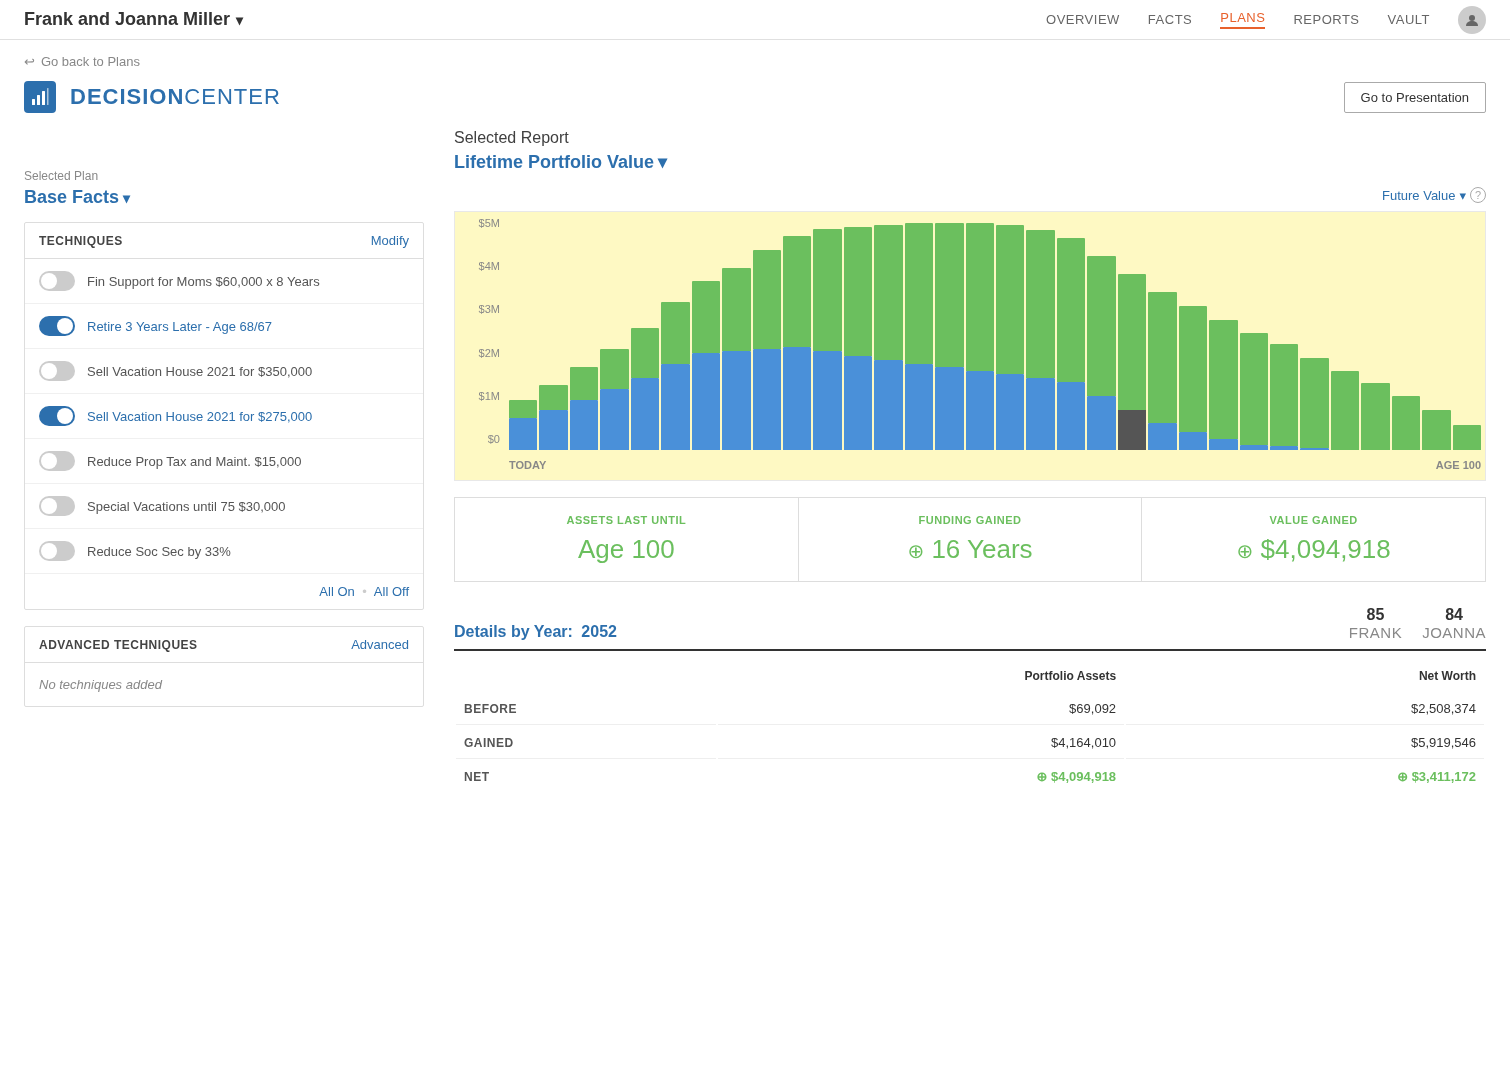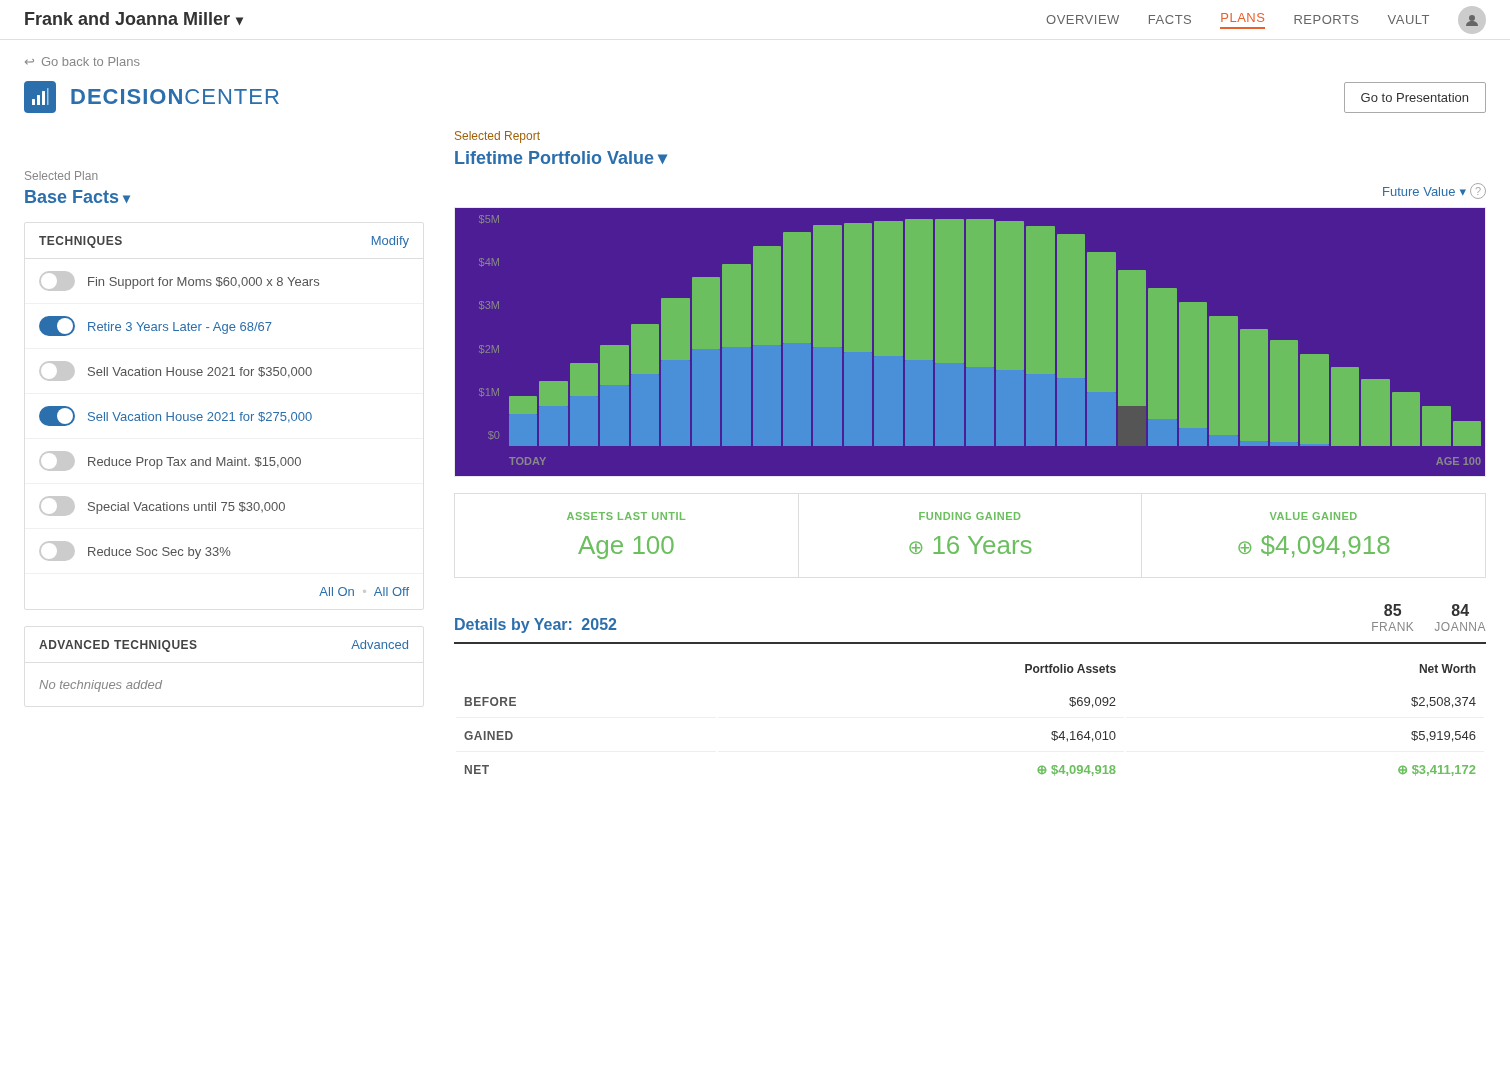--- a/index.html
+++ b/index.html
@@ -65,29 +65,29 @@
 
     
     .advanced-section { border: 1px solid #ddd; border-radius: 2px; margin-top: 16px; }
     .advanced-header { display: flex; justify-content: space-between; align-items: center; padding: 10px 14px; border-bottom: 1px solid #ddd; }
     .advanced-title { font-weight: 700; font-size: 12px; letter-spacing: 0.5px; color: #444; }
     .advanced-link { color: #2c6fad; font-size: 13px; cursor: pointer; }
     .no-techniques { padding: 14px; color: #888; font-size: 13px; font-style: italic; }
 
     
     .right-panel { flex: 1; padding-left: 10px; }
-    .selected-report-label { font-size: 12px; color: #a16207; margin-bottom: 4px; }
+    .selected-report-label { font-size: 16px; color: #404040; margin-bottom: 4px; }
     .report-name { font-size: 18px; font-weight: 700; color: #2c6fad; display: flex; align-items: center; gap: 4px; margin-bottom: 14px; cursor: pointer; }
 
     
     .chart-header { display: flex; justify-content: flex-end; align-items: center; margin-bottom: 8px; }
     .future-value-toggle { color: #2c6fad; font-size: 13px; cursor: pointer; display: flex; align-items: center; gap: 4px; }
     .info-icon { width: 16px; height: 16px; border-radius: 50%; border: 1px solid #aaa; color: #aaa; font-size: 11px; display: inline-flex; align-items: center; justify-content: center; }
 
-    .chart-container { position: relative; width: 100%; height: 270px; background: #4c1d95; border: 1px solid #e8e8e8; }
+    .chart-container { position: relative; width: 100%; height: 270px; background: #fef9c3; border: 1px solid #e8e8e8; }
     .chart-y-labels { position: absolute; left: 0; top: 0; bottom: 30px; width: 50px; display: flex; flex-direction: column; justify-content: space-between; padding: 5px 5px 5px 0; }
     .chart-y-label { font-size: 11px; color: #888; text-align: right; }
     .chart-plot { position: absolute; left: 50px; right: 0; top: 0; bottom: 30px; display: flex; align-items: flex-end; gap: 2px; padding: 10px 4px 0; overflow: hidden; }
     .chart-bar-group { flex: 1; display: flex; align-items: flex-end; position: relative; }
     .bar-blue { background: #4a90d9; width: 100%; border-radius: 1px 1px 0 0; }
     .bar-green { background: #6bbf5e; width: 100%; border-radius: 1px 1px 0 0; }
     .chart-x-labels { position: absolute; left: 50px; right: 0; bottom: 0; height: 30px; display: flex; justify-content: space-between; align-items: center; padding: 0 4px; }
     .chart-x-label { font-size: 11px; color: #888; font-weight: 600; }
 
     
@@ -97,21 +97,21 @@
     .summary-card-label { font-size: 11px; color: #6bbf5e; font-weight: 700; letter-spacing: 0.5px; margin-bottom: 8px; }
     .summary-card-value { font-size: 26px; color: #6bbf5e; font-weight: 400; }
 
     
     .details-header { display: flex; justify-content: space-between; align-items: flex-end; margin-top: 24px; padding-bottom: 8px; border-bottom: 2px solid #333; }
     .details-year { font-size: 16px; font-weight: 600; color: #333; }
     .details-year span { color: #2c6fad; }
     .details-ages { display: flex; gap: 20px; }
     .age-item { text-align: center; }
     .age-number { font-size: 16px; font-weight: 700; color: #333; }
-    .age-name { font-size: 12px; color: #888; letter-spacing: 0.5px; }
+    .age-name { font-size: 15px; color: #888; letter-spacing: 0.5px; }
 
     
     .details-table { width: 100%; margin-top: 8px; }
     .details-table th { text-align: right; font-size: 12px; font-weight: 700; color: #333; padding: 8px 8px; }
     .details-table td { padding: 8px; font-size: 13px; }
     .details-table td.label { font-size: 12px; font-weight: 600; color: #555; letter-spacing: 0.5px; }
     .details-table td.value { text-align: right; color: #333; }
     .details-table tr:not(:last-child) td { border-bottom: 1px solid #eee; }
     .green-value { color: #6bbf5e !important; font-weight: 600; }
     .net-row td { font-weight: 600; }

